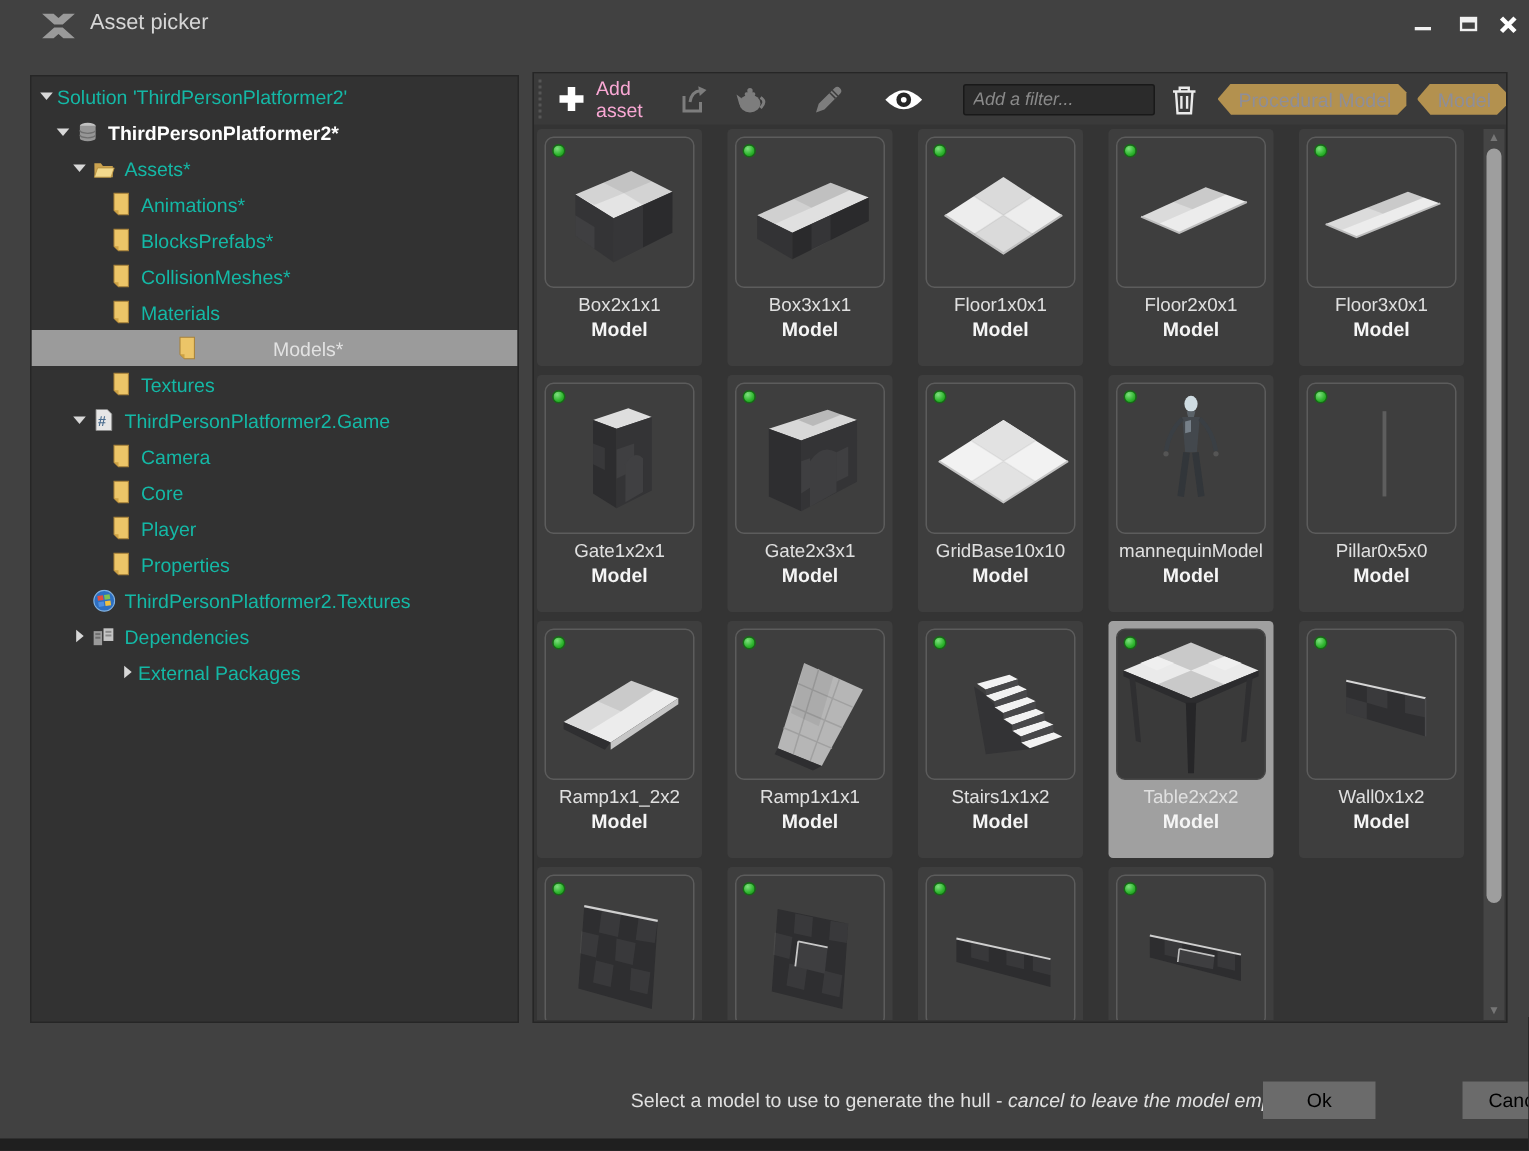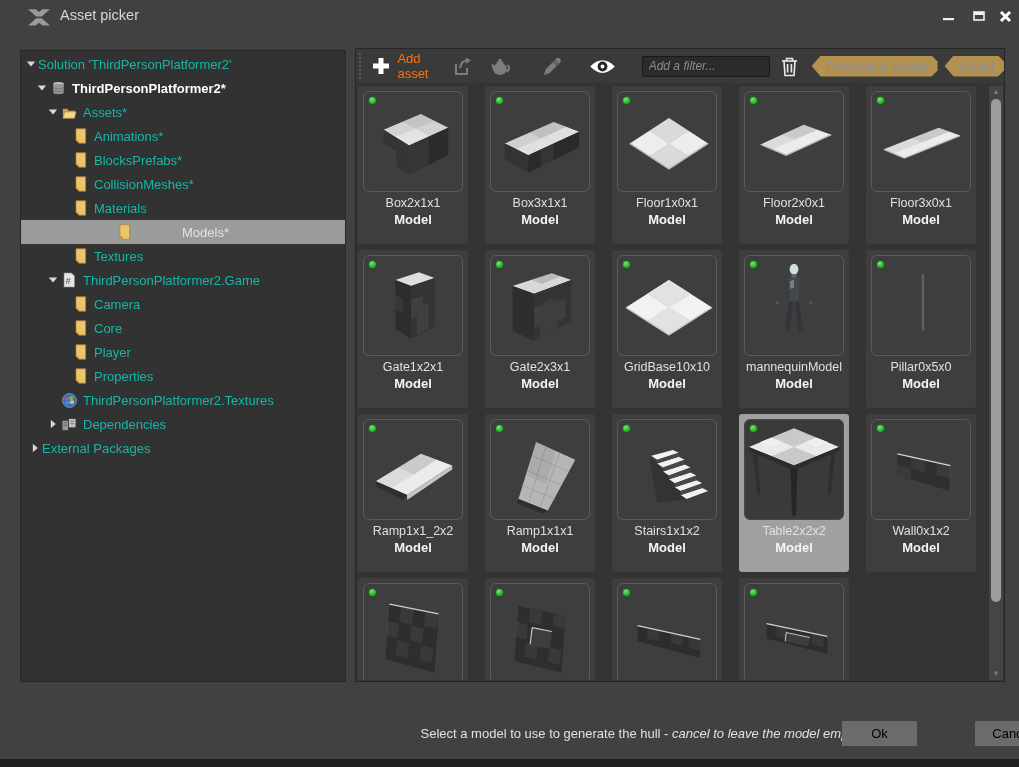--- a/index.html
+++ b/index.html
@@ -27,21 +27,21 @@
   .tree-icon{width:16px;height:16px;flex:0 0 16px;margin:0 5px 0 2px;display:flex;align-items:center;justify-content:center;}
   .tree-label{padding-left:1px;}
   
   .assets-panel{
     position:absolute;left:355px;top:48px;width:650px;height:634px;
     background:#343434;border:1px solid #262626;
   }
   .toolbar{position:absolute;left:0;top:0;right:0;height:34px;background:#3a3a3a;display:flex;align-items:center;}
   .toolbar-grip{width:5px;height:26px;margin-left:3px;border-left:2px dotted #565656;}
   .tb-btn{display:flex;align-items:center;gap:6px;padding:0 6px;height:30px;cursor:pointer;}
-  .tb-label{font-size:13px;color:#f97316;}
+  .tb-label{font-size:13px;color:#f9a8d4;}
   .tb-icon{display:flex;align-items:center;justify-content:center;}
   .filter-input{
     width:128px;height:21px;background:#2b2b2b;border:1px solid #191919;border-radius:2px;
     color:#d8d8d8;font-size:12px;padding:0 6px;outline:none;font-family:"Liberation Sans",sans-serif;
   }
   .filter-input::placeholder{color:#8a8a8a;font-style:italic;}
   .tag-pill{
     height:21px;display:inline-flex;align-items:center;justify-content:center;
     padding:0 10px 0 14px;margin-left:7px;font-size:13px;color:#8e8e99;
     clip-path:polygon(9px 0, calc(100% - 6px) 0, 100% 6px, 100% calc(100% - 6px), calc(100% - 6px) 100%, 9px 100%, 0 50%);
@@ -294,21 +294,21 @@
             <rect x="1" y="4" width="6" height="10" fill="#9a9a9a"></rect>
             <rect x="2.2" y="5.4" width="3.6" height="1.4" fill="#6e6e6e"></rect>
             <rect x="2.2" y="8" width="3.6" height="1.4" fill="#6e6e6e"></rect>
             <rect x="8" y="2" width="7" height="9" fill="#c4c4c4"></rect>
             <rect x="9.4" y="3.8" width="4.2" height="1.4" fill="#8a8a8a"></rect>
             <rect x="9.4" y="6.4" width="4.2" height="1.4" fill="#8a8a8a"></rect>
           </svg>
         </span>
         <span class="tree-label">Dependencies</span>
       </div>
-      <div class="tree-row" style="padding-left: 7px;">
+      <div class="tree-row" style="padding-left: 21px; margin-left: 36px;">
         <span class="tree-expander">
           <svg width="10" height="10" viewBox="0 0 10 10">
             <path d="M2.8,0.8 L7.8,5 L2.8,9.2 Z" fill="#d8d8d8"></path>
           </svg>
         </span>
         <span class="tree-label">External Packages</span>
       </div>
     </div>
 
   <div class="assets-panel">

